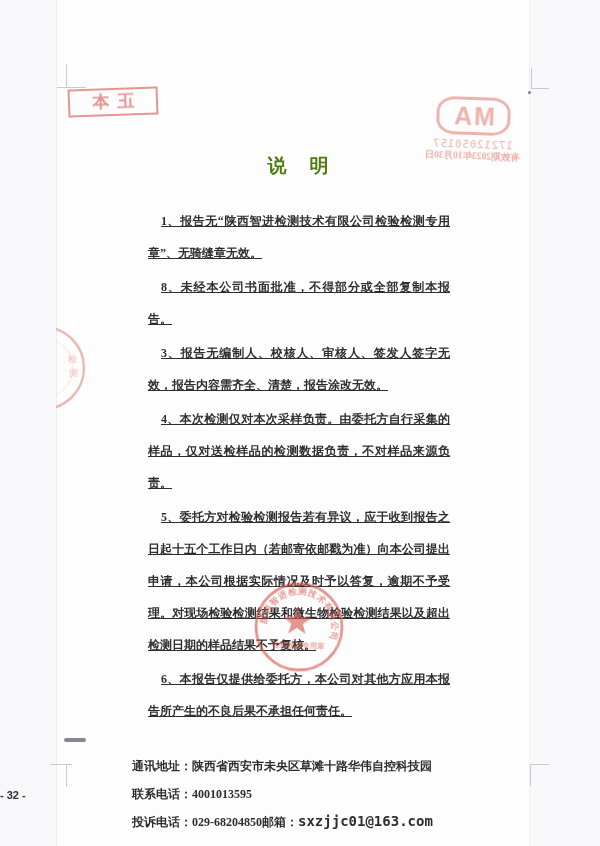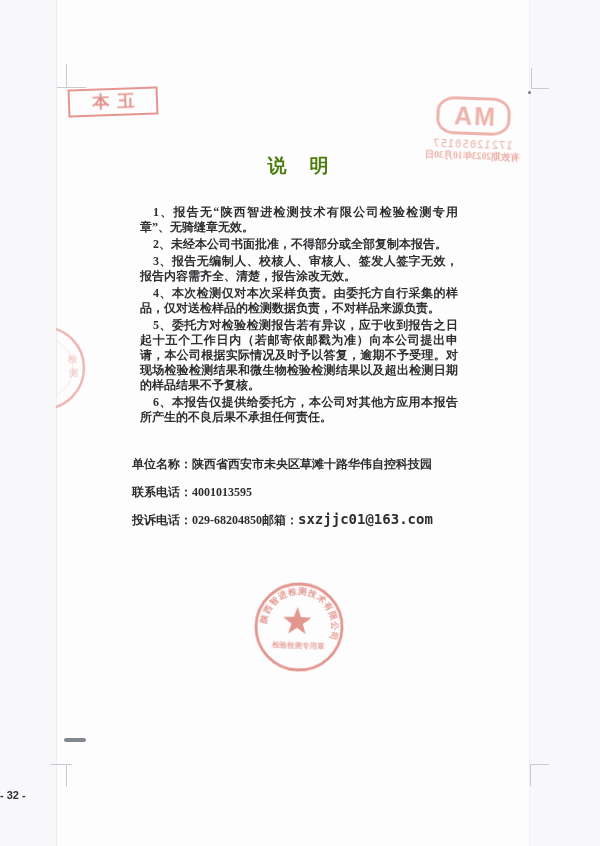--- a/index.html
+++ b/index.html
@@ -47,21 +47,21 @@
   .cma-valid{font-size:9.5px;letter-spacing:0;color:#e9a298;font-weight:700;}
   
   .content{
     position:absolute;left:132px;top:153px;width:334px;
     color:#2e2e31;font-size:12px;font-weight:600;
   }
   .title{
     margin:0 0 26px;text-align:center;font-size:19px;font-weight:700;
     letter-spacing:2px;color:#4d7c0f;
   }
-  .note{margin:0 8px 2px;line-height:15px;text-align:justify;text-indent:13px;}
+  .note{margin:0 16px 2px;line-height:32px;text-align:justify;text-indent:13px;text-decoration:underline;}
   .contact{margin-top:26px;font-weight:700;}
   .contact p{margin:0;line-height:27.5px;}
   .email-label{}
   .mono{font-family:"DejaVu Sans Mono",monospace;font-size:14px;font-weight:700;}
   .page-number{
     position:absolute;left:0;top:789px;width:504px;
     font-family:"Liberation Sans",sans-serif;font-size:11px;font-weight:700;color:#303034;
   }
   
   .edge-seal{position:absolute;left:56px;top:320px;width:32px;height:96px;overflow:hidden;opacity:.65;}
@@ -90,28 +90,28 @@
 
 <div class="stamp-cma">
   <div class="cma-box">MA</div>
   <div class="cma-num">17212050157</div>
   <div class="cma-valid">有效期2023年10月30日</div>
 </div>
 
 <div class="content">
   <h1 class="title">说　明</h1>
   <p class="note">1、报告无“陕西智进检测技术有限公司检验检测专用章”、无骑缝章无效。</p>
-  <p class="note">2、未经本公司书面批准，不得部分或全部复制本报告。</p>
+  <p class="note">8、未经本公司书面批准，不得部分或全部复制本报告。</p>
   <p class="note">3、报告无编制人、校核人、审核人、签发人签字无效，报告内容需齐全、清楚，报告涂改无效。</p>
   <p class="note">4、本次检测仅对本次采样负责。由委托方自行采集的样品，仅对送检样品的检测数据负责，不对样品来源负责。</p>
   <p class="note">5、委托方对检验检测报告若有异议，应于收到报告之日起十五个工作日内（若邮寄依邮戳为准）向本公司提出申请，本公司根据实际情况及时予以答复，逾期不予受理。对现场检验检测结果和微生物检验检测结果以及超出检测日期的样品结果不予复核。</p>
   <p class="note">6、本报告仅提供给委托方，本公司对其他方应用本报告所产生的不良后果不承担任何责任。</p>
 
   <div class="contact">
-    <p><span>单位名称：</span><span>陕西省西安市未央区草滩十路华伟自控科技园</span></p>
+    <p><span>通讯地址：</span><span>陕西省西安市未央区草滩十路华伟自控科技园</span></p>
     <p><span>联系电话：</span><span>4001013595</span></p>
     <p><span>投诉电话：</span><span>029-68204850</span><span class="email-label">邮箱：</span><span class="mono">sxzjjc01@163.com</span></p>
   </div>
 </div>
 
 <div class="edge-seal">
   <svg width="92" height="96" viewBox="0 0 92 96">
     <circle cx="45" cy="48" r="41" fill="none" stroke="#e6968e" stroke-width="2.5"></circle>
     <circle cx="45" cy="48" r="30" fill="none" stroke="#f0b5ae" stroke-width="1" opacity=".5"></circle>
     <text x="70" y="42" font-size="9" fill="#e8a09a" opacity=".7" font-weight="bold">检</text>

